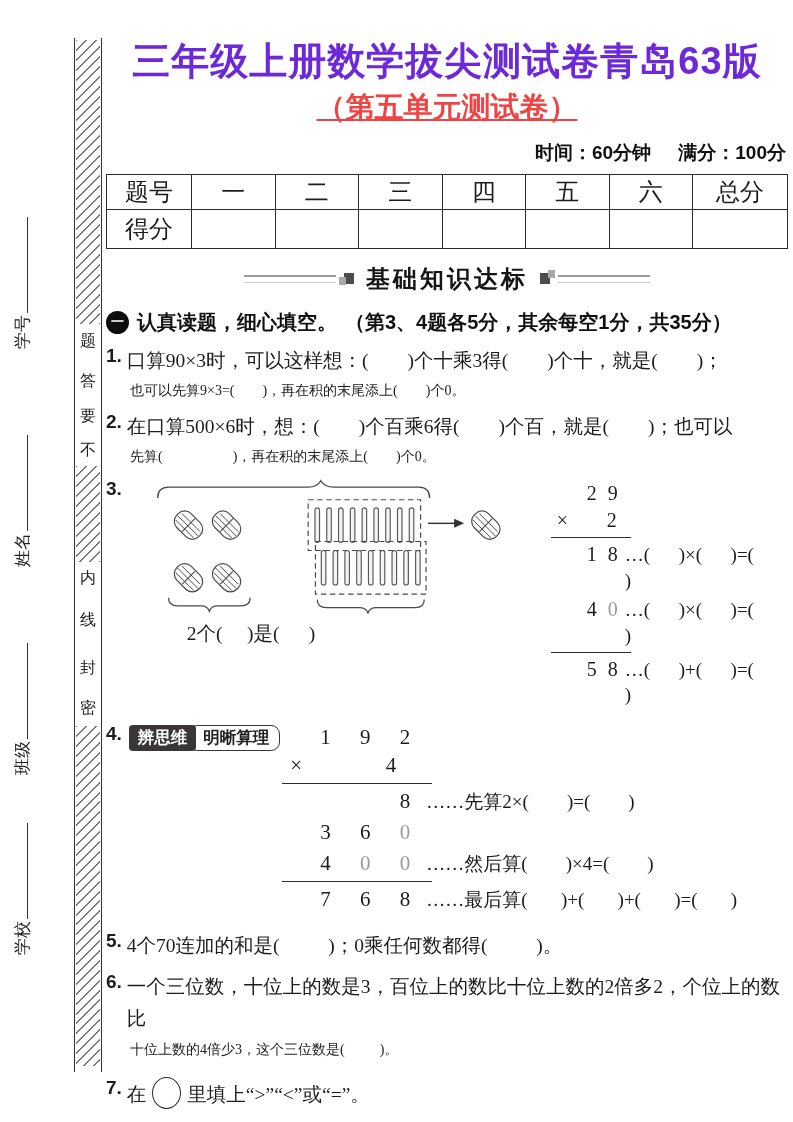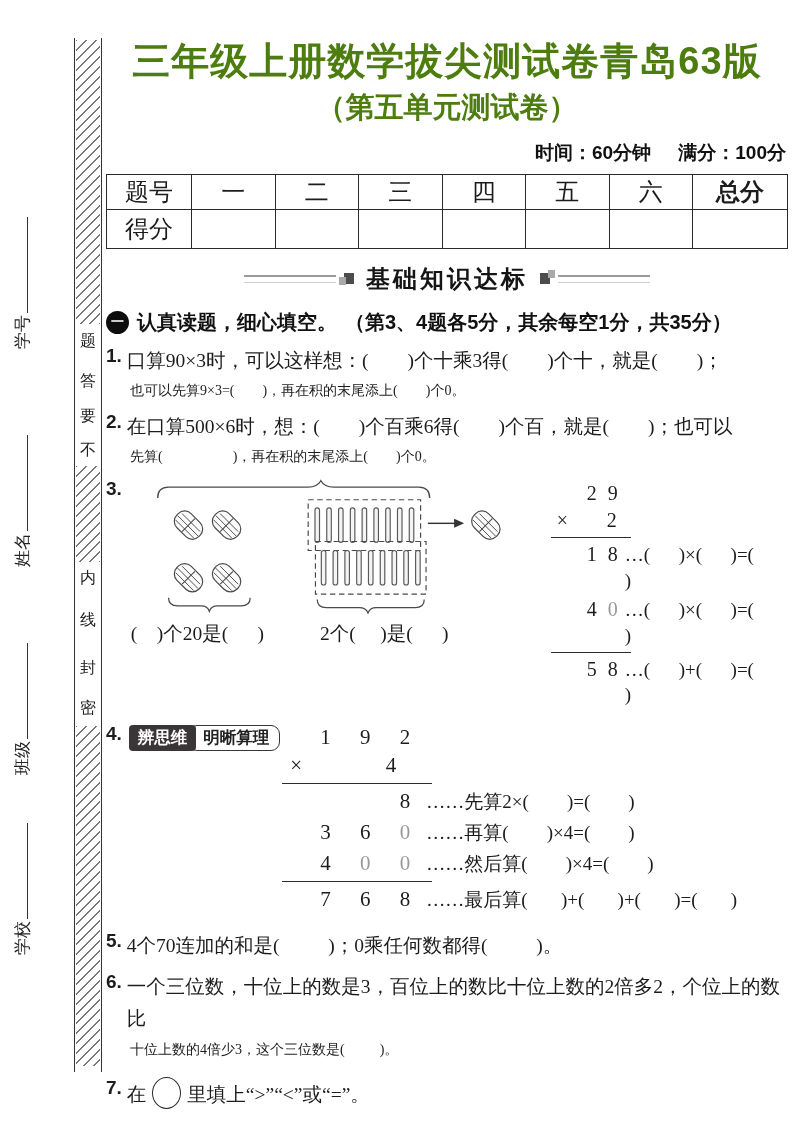--- a/index.html
+++ b/index.html
@@ -13,30 +13,30 @@
   .side-label .blank{display:inline-block;width:96px;height:14px;border-bottom:1.4px solid #333;margin-left:2px;}
   .seal-band{position:absolute;left:74px;top:38px;width:26px;height:1034px;
              border-left:1.8px solid #333;border-right:1.8px solid #333;background:#fff;}
   .hatch{position:absolute;left:1px;right:1px;
          background:repeating-linear-gradient(135deg,#777 0 1.4px,transparent 1.4px 7px);}
   .seal-char{position:absolute;left:0;width:100%;text-align:center;font-size:16px;color:#222;}
 
   
   .main{position:absolute;left:106px;top:0;width:682px;}
   .title{margin:40px 0 0 0;text-align:center;font:900 38px/1.15 "Liberation Sans","DejaVu Sans",sans-serif;
-         letter-spacing:1px;color:#4d7c0f;}
-  .subtitle{margin:8px 0 16px 0;text-align:center;font:800 29px/1.1 "Liberation Sans","DejaVu Sans",sans-serif;color:#4d7c0f;}
+         letter-spacing:1px;color:#6d28d9;}
+  .subtitle{margin:8px 0 16px 0;text-align:center;font:800 29px/1.1 "Liberation Sans","DejaVu Sans",sans-serif;color:#ef4444;text-decoration:underline;}
   .meta{margin:14px 2px 8px 0;text-align:right;font:700 19px "Liberation Sans","DejaVu Sans",sans-serif;color:#111;}
   .meta span{margin-left:22px;}
 
   table.score{width:100%;border-collapse:collapse;table-layout:fixed;font-size:24px;}
   table.score td{border:1.6px solid #2a2a2a;text-align:center;padding:0;}
   table.score tr:first-child td{height:34px;}
   table.score tr:last-child td{height:38px;}
-  td.c-first{width:84px;} td.c-last{width:94px;font-weight:bold;}
+  td.c-first{width:84px;} td.c-last{width:94px;}
 
   .banner{margin-top:14px;display:flex;align-items:center;justify-content:center;gap:8px;}
   .banner-title{font:900 24px "Liberation Sans","DejaVu Sans",sans-serif;color:#151515;letter-spacing:3px;margin:0 4px;}
   .bline{width:92px;height:5px;border-top:2px solid #9a9a9a;border-bottom:1px solid #cfcfcf;}
   .bsq{position:relative;width:10px;height:11px;background:#4c4c4c;}
   .bsq::after{content:"";position:absolute;left:-5px;top:4px;width:7px;height:8px;background:#a9a9a9;}
   .bsq.r::after{left:8px;top:-3px;}
 
   .part-head{margin-top:14px;display:flex;align-items:center;gap:8px;
              font:700 20px "Liberation Sans","DejaVu Sans",sans-serif;color:#111;}
@@ -222,21 +222,20 @@
             <use href="#stick" x="317" y="99"></use>
 
           <line x1="328" y1="50" x2="360" y2="50" stroke="#333" stroke-width="1.6"></line>
           <polygon points="368,50 357,45 357,55" fill="#333"></polygon>
           <use href="#bundle" x="392" y="52"></use>
 
           <path d="M42,132 Q42,141 52,141 L78,141 Q85,141 87,147 Q89,141 96,141 L122,141 Q132,141 132,132" fill="none" stroke="#4a4a4a" stroke-width="1.4"></path>
           <path d="M206,134 Q206,143 216,143 L252,143 Q260,143 262,149 Q264,143 271,143 L314,143 Q324,143 324,134" fill="none" stroke="#4a4a4a" stroke-width="1.4"></path>
         </svg>
         <div class="q3caps">
-          <span class="pre">(    )个20是(      )</span>
           <span class="pre cap2">2个(     )是(      )</span>
         </div>
       </div>
 
       <div class="vcalc vc3">
         <div class="vc-top">2 9</div>
         <div class="vc-mul">
           <span>×</span>
           <span style="padding-right:4px;">2</span>
         </div>
@@ -269,21 +268,20 @@
           <span>×</span>
           <span class="m4">4</span>
         </div>
         <div class="vc-rule"></div>
         <div class="vc-row">
           <span class="vc-digits"><span>8</span><span class="gray"></span></span>
           <span class="vc-ann pre">……先算2×(        )=(        )</span>
         </div>
         <div class="vc-row">
           <span class="vc-digits"><span>3 6 </span><span class="gray">0</span></span>
-          <span class="vc-ann pre">……再算(        )×4=(        )</span>
         </div>
         <div class="vc-row">
           <span class="vc-digits"><span>4 </span><span class="gray">0 0</span></span>
           <span class="vc-ann pre">……然后算(        )×4=(        )</span>
         </div>
         <div class="vc-rule"></div>
         <div class="vc-row">
           <span class="vc-digits"><span>7 6 8</span><span class="gray"></span></span>
           <span class="vc-ann pre">……最后算(       )+(       )+(       )=(       )</span>
         </div>

